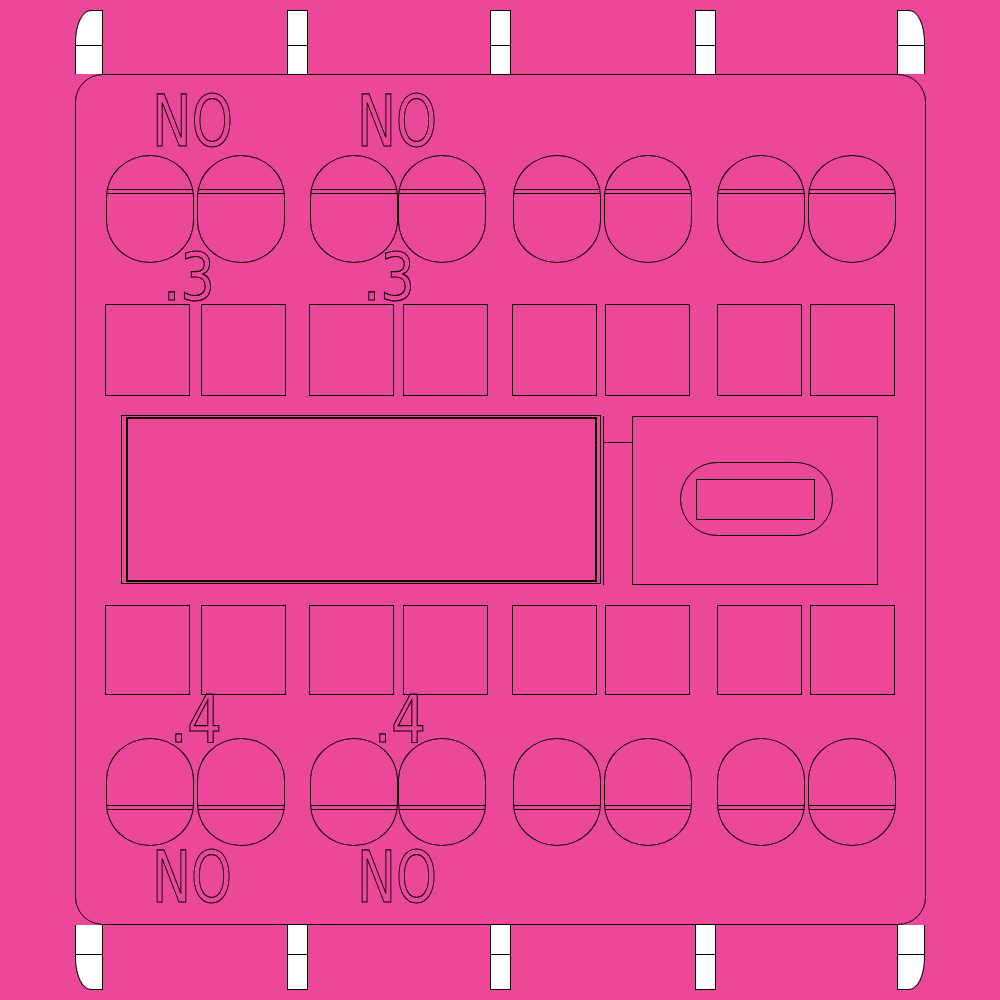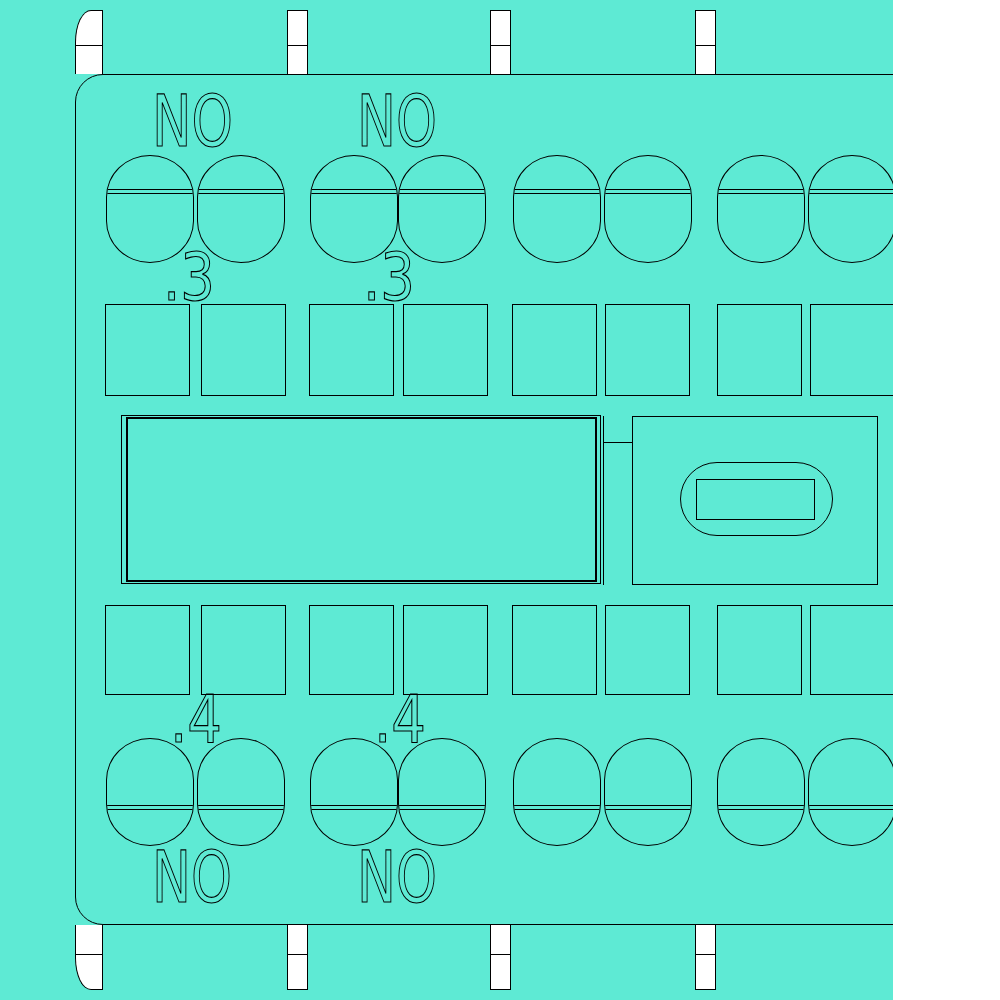--- a/index.html
+++ b/index.html
@@ -1,18 +1,18 @@
 <!DOCTYPE html>
 <html><head>
 <meta charset="utf-8">
 <style>
   html,body{margin:0;padding:0;background:#ffffff;}
   *{box-sizing:border-box;}
   .stage{
-    position:relative;width:893px;height:1000px;background:#5eead4;overflow:hidden;
+    position:relative;width:1000px;height:1000px;background:#ec4899;overflow:hidden;
     font-family:"DejaVu Sans",sans-serif;
   }
   .abs{position:absolute;}
   .ln{position:absolute;border:1.3px solid #000;background:transparent;}
   
   .device-body{left:75px;top:74px;width:851px;height:851px;border-radius:28px;}
   
   .tab{position:absolute;border:1.3px solid #000;background:#fff;}
   .tab-top{top:10px;height:64px;border-bottom:none;}
   .tab-bottom{top:925px;height:65px;border-top:none;}

